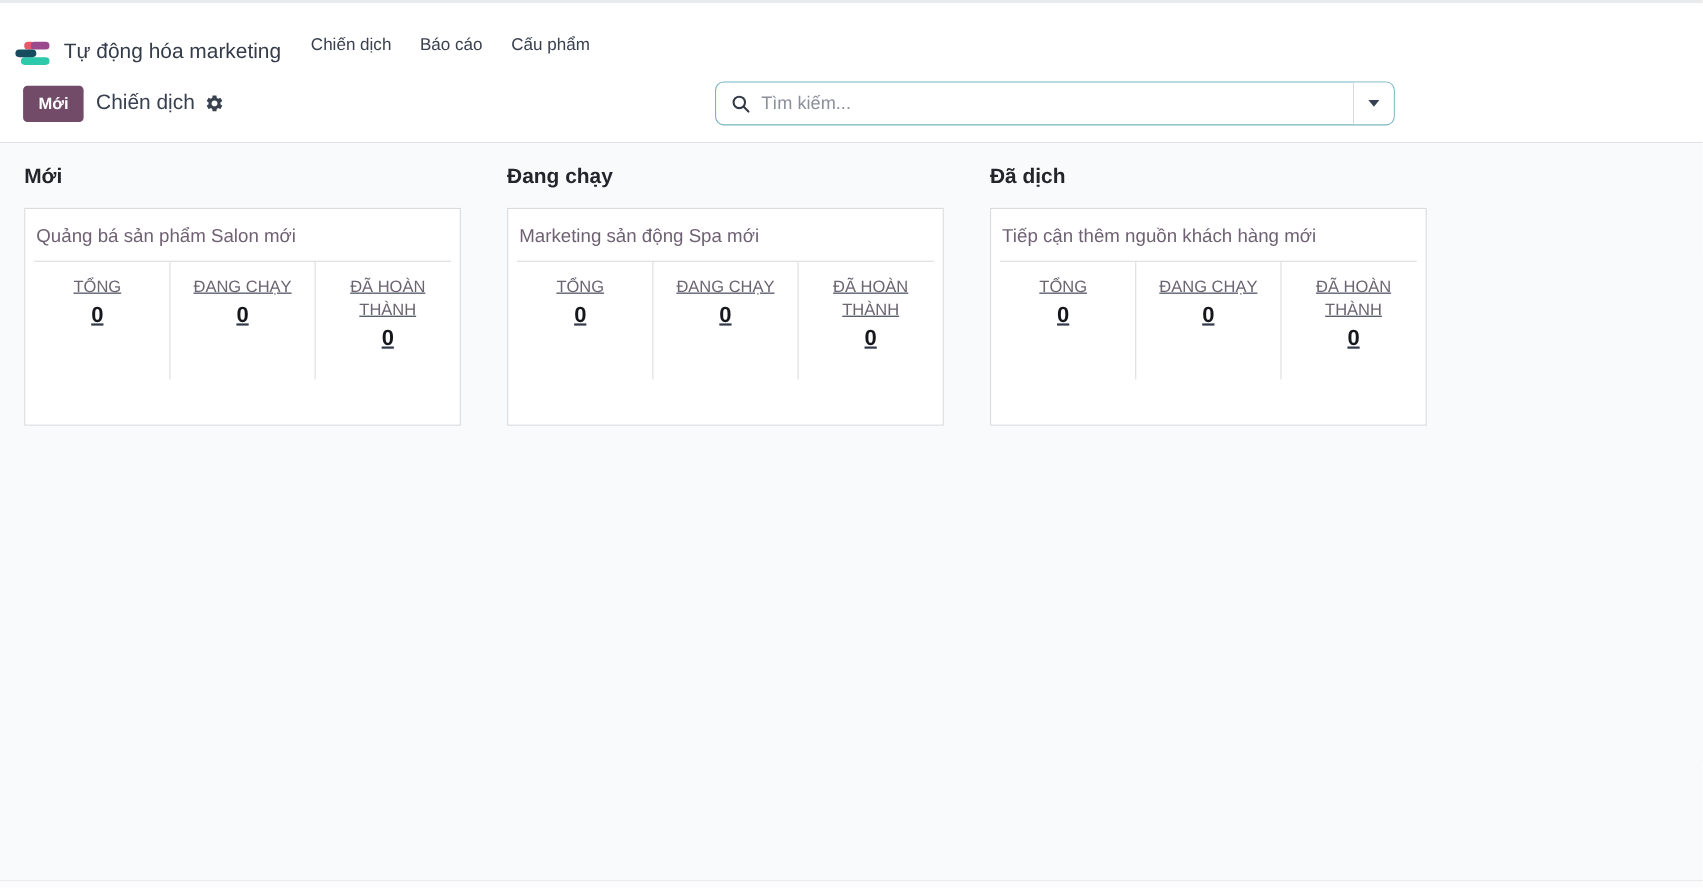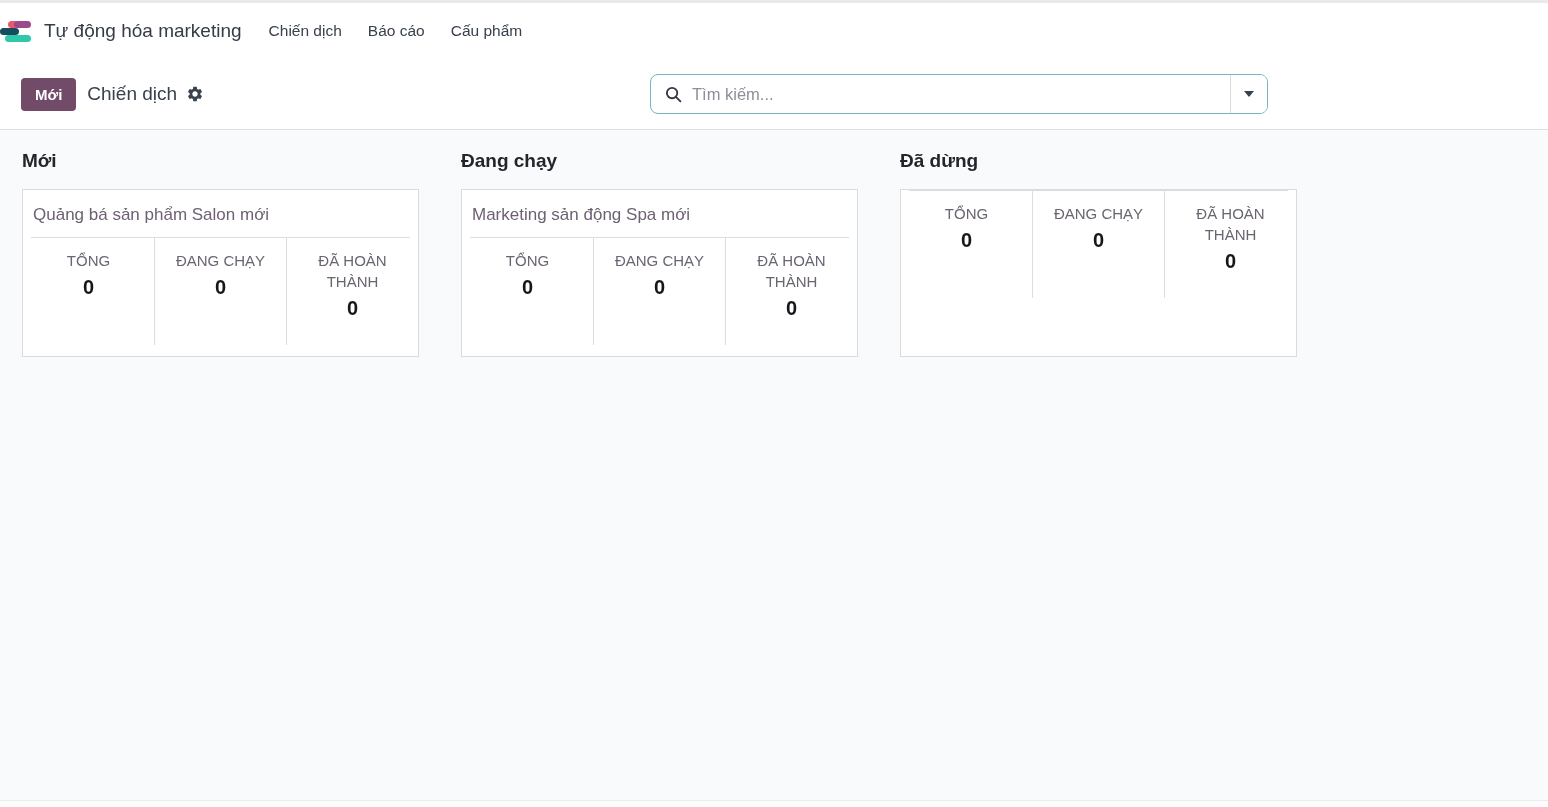--- a/index.html
+++ b/index.html
@@ -8,21 +8,21 @@
     font-family:"Liberation Sans","DejaVu Sans",sans-serif;
     background:#ffffff; color:#32394a;
   }
 
   
   .top-strip { height:3px; background:#e9eaeb; }
   .bottom-strip { height:7px; background:#fcfcfd; border-top:1px solid #ebebee; }
 
   
   header { background:#ffffff; border-bottom:1px solid #dfe1e4; }
-  .nav-row { display:flex; align-items:center; height:56px; }
+  .nav-row { display:flex; align-items:flex-end; height:56px; padding-left:14px; }
 
   .logo { position:relative; width:31px; height:21px; margin-right:13px; cursor:pointer; flex:none; }
   .logo .bar { position:absolute; height:7px; border-radius:3.5px; }
   .logo .bar-pink   { top:0;    left:26%; width:32%; background:#e7586b; }
   .logo .bar-purple { top:0;    left:44%; width:56%; background:#9a4a8c; }
   .logo .bar-navy   { top:7px;  left:0;   width:60%; background:#174b5e; z-index:2; }
   .logo .bar-teal   { top:14px; left:17%; width:83%; background:#2ec8ab; }
 
   .app-title { font-size:19px; color:#343b49; margin-right:14px; white-space:nowrap; }
   .nav-menu { display:flex; align-items:center; }
@@ -62,26 +62,26 @@
     border-top:6.5px solid #374151;
   }
 
   
   main { background:#f9fafb; height:670px; }
   .kanban { display:flex; padding:20px 0 0 22px; }
   .kanban-column { width:439px; flex:none; }
   .col-title { font-size:19px; font-weight:700; color:#22262c; margin-bottom:17px; }
 
   .kanban-card {
-    width:397px; height:168px; background:#ffffff;
+    width:397px; height:198px; background:#ffffff;
     border:1px solid #d9dbde; cursor:pointer;
   }
   .card-title { font-size:17px; color:#6f6173; padding:15px 10px 12px; white-space:nowrap; overflow:hidden; }
   .card-divider { border-top:1px solid #dcdde0; margin:0 8px; }
-  .card-stats { display:flex; align-items:stretch; height:107px; margin-bottom:11px; }
+  .card-stats { display:flex; align-items:stretch; height:107px; margin-bottom:11px;text-decoration:underline; }
   .stat { flex:1 1 0; text-align:center; padding-top:12px; min-width:0; }
   .stat + .stat { border-left:1px solid #dcdde0; }
   .stat-label { font-size:15px; color:#6b6471; line-height:1.4; padding:0 13px; }
   .stat-value { font-size:20px; font-weight:700; color:#15171c; margin-top:5px; }
 </style>
 </head>
 <body>
 
 <div class="top-strip"></div>
 
@@ -167,22 +167,23 @@
           </div>
           <div class="stat">
             <div class="stat-label">ĐÃ HOÀN THÀNH</div>
             <div class="stat-value">0</div>
           </div>
         </div>
       </div>
     </div>
 
     <div class="kanban-column">
-      <div class="col-title">Đã dừng</div>
+      <div class="col-title">Đã dịch</div>
       <div class="kanban-card">
+        <div class="card-title">Tiếp cận thêm nguồn khách hàng mới</div>
         <div class="card-divider"></div>
         <div class="card-stats">
           <div class="stat">
             <div class="stat-label">TỔNG</div>
             <div class="stat-value">0</div>
           </div>
           <div class="stat">
             <div class="stat-label">ĐANG CHẠY</div>
             <div class="stat-value">0</div>
           </div>

